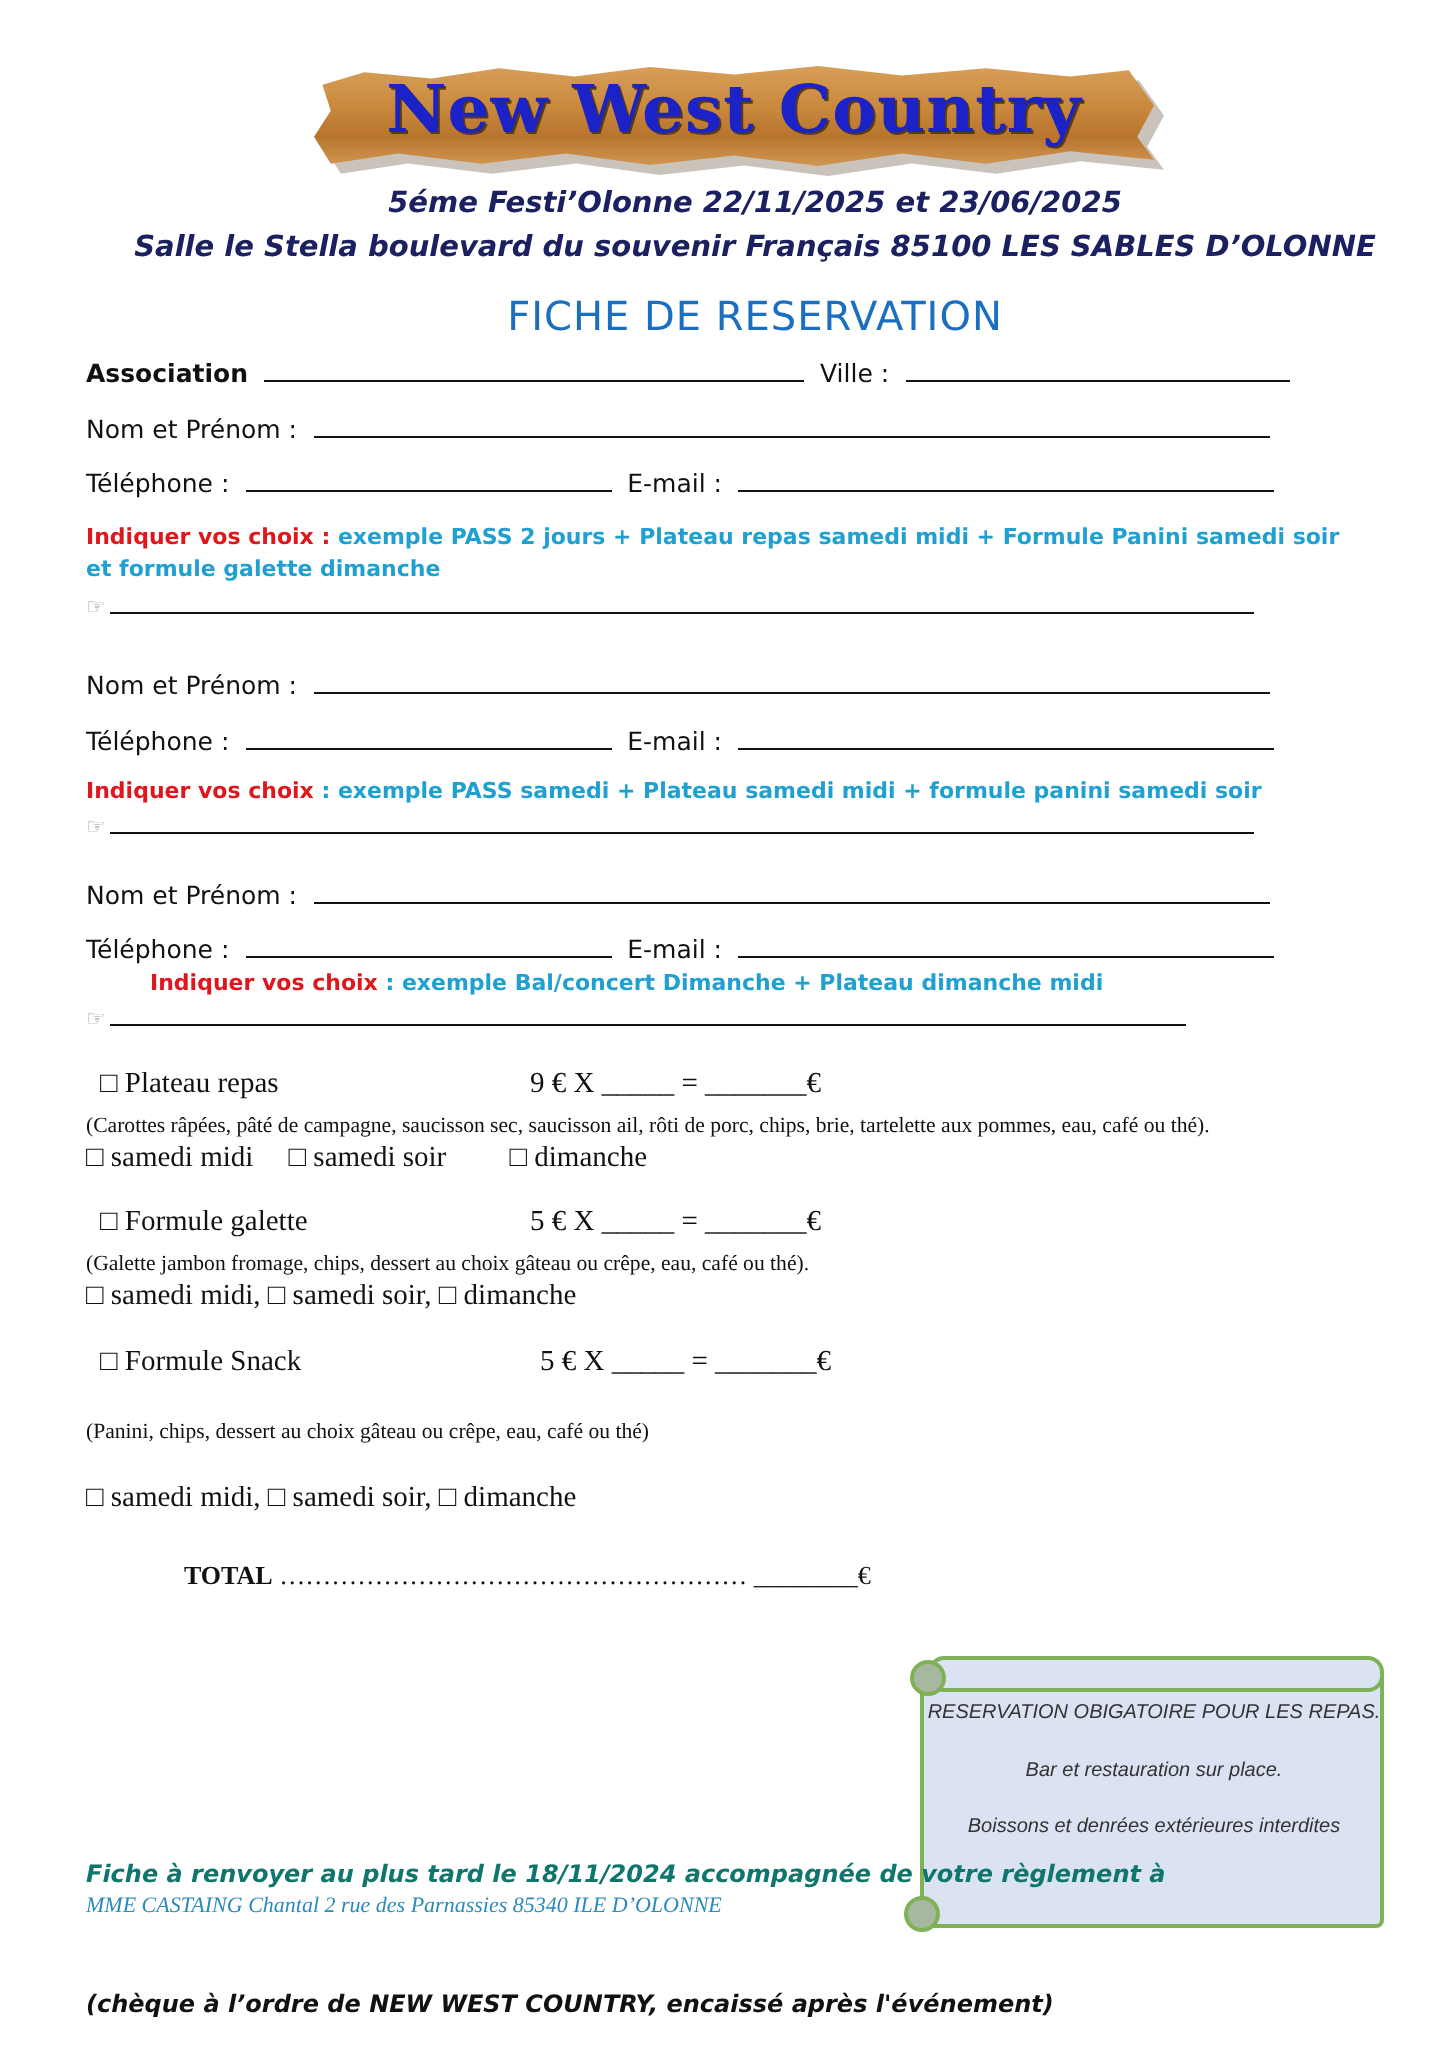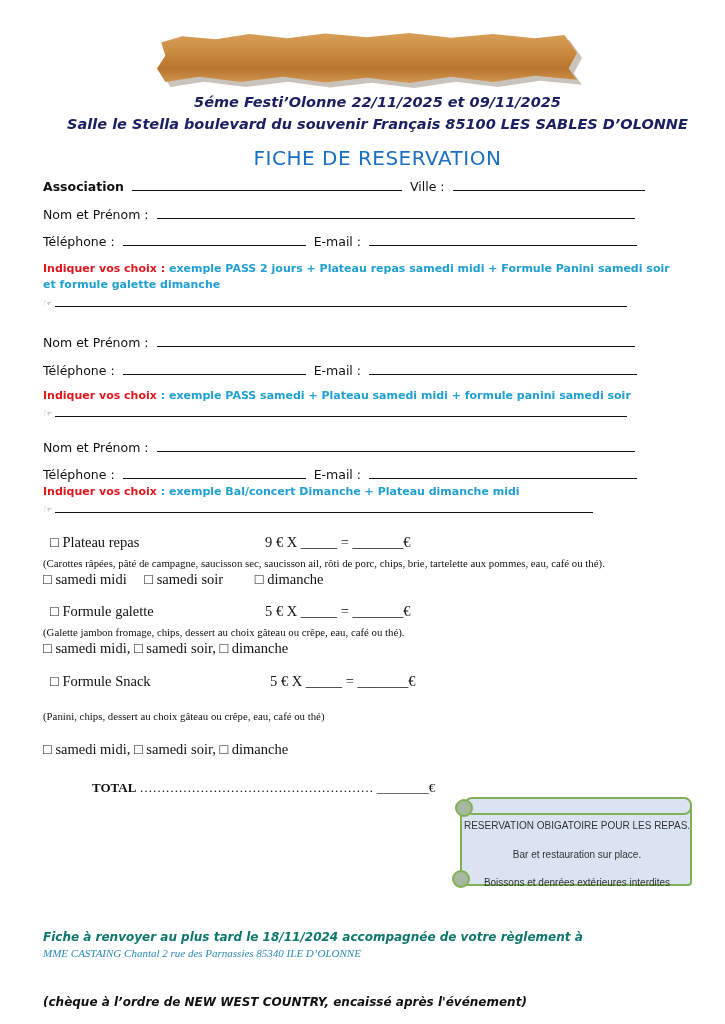--- a/index.html
+++ b/index.html
@@ -33,40 +33,41 @@
 
   .serif { font-family: "Liberation Serif", "DejaVu Serif", serif; color: #111; }
   .menu-head { left: 50px; font-size: 14.5px; white-space: nowrap; }
   .menu-head .price { position: absolute; white-space: nowrap; }
   .menu-desc { left: 43px; font-size: 10.8px; white-space: nowrap; }
   .menu-days { left: 43px; font-size: 14.5px; white-space: nowrap; }
   .days-gap { display:inline-block; width: 14px; }
 
   .total { left: 92px; top: 780px; font-size: 13px; white-space: nowrap; }
 
-  .scroll { left: 452px; top: 797px; width: 240px; height: 89px; }
+  .scroll { left: 452px; top: 828px; width: 240px; height: 136px; font-style: italic; }
   .scroll-body { position:absolute; left:8px; top:6px; right:0; bottom:0; background:#dbe3f3; border:2px solid #7fb257; border-radius: 4px; }
   .scroll-top { position:absolute; left:12px; top:0; right:0; height:14px; background:#dbe3f3; border:2px solid #7fb257; border-radius: 8px; }
   .scroll-curl-tl { position:absolute; left:3px; top:2px; width:14px; height:14px; border-radius:50%; background:#a7b8a0; border:2px solid #7fb257; }
   .scroll-curl-bl { position:absolute; left:0px; bottom:-2px; width:14px; height:14px; border-radius:50%; background:#a7b8a0; border:2px solid #7fb257; }
   .scroll-text { position:absolute; left:10px; right:0; text-align:center; font-family:"Liberation Sans", sans-serif; font-size:10px; color:#333; }
 
   .footer1 { left: 43px; top: 930px; font-size: 12px; font-style: italic; font-weight: bold; color: #0f766e; white-space: nowrap; }
   .footer2 { left: 43px; top: 947px; font-size: 11px; font-style: italic; color: #2a8ab8; white-space: nowrap; font-family: Liberation Serif, serif; }
   .footer3 { left: 43px; top: 962px; font-size: 12px; font-style: italic; font-weight: bold; color: #111; white-space: nowrap; margin-top: 33px; }
 </style>
 </head>
 <body>
 
 <div class="abs logo">
   <div class="logo-shadow"></div>
   <div class="logo-bg"></div>
+  <div class="logo-text">New West Country</div>
 </div>
 
-<div class="abs event-title">5éme Festi’Olonne 22/11/2025 et 09/11/2025</div>
+<div class="abs event-title">5éme Festi’Olonne 22/11/2025 et 23/06/2025</div>
 <div class="abs event-venue">Salle le Stella boulevard du souvenir Français 85100 LES SABLES D’OLONNE</div>
 <div class="abs form-title">FICHE DE RESERVATION</div>
 
 <div class="abs field-row" style="top:178px;">
   <span class="lbl bold">Association</span>
   <span class="line" style="width:270px;"></span>
   <span class="lbl" style="margin-left:4px;">Ville :</span>
   <span class="line" style="width:192px;"></span>
 </div>
 
@@ -108,21 +109,21 @@
 <div class="abs field-row" style="top:439px;">
   <span class="lbl">Nom et Prénom :</span>
   <span class="line" style="width:478px;"></span>
 </div>
 <div class="abs field-row" style="top:466px;">
   <span class="lbl">Téléphone :</span>
   <span class="line" style="width:183px;"></span>
   <span class="lbl" style="margin-left:4px;">E-mail :</span>
   <span class="line" style="width:268px;"></span>
 </div>
-<div class="abs choice" style="top:484px;">
+<div class="abs choice" style="top:484px;margin-left:32px;">
   <span class="red">Indiquer vos choix</span><span class="cyan"> : </span><span class="cyan">exemple Bal/concert Dimanche + Plateau dimanche midi</span>
 </div>
 <div class="abs hand-row" style="top:502px;">
   <span>☞</span><span class="line" style="width:538px;"></span>
 </div>
 
 <div class="abs menu-head serif" style="top:534px; width:640px;">
   <span>□</span>
   <span>Plateau repas</span>
   <span class="price" style="left:215px; top:0;">9 € X _____ = _______€</span>

